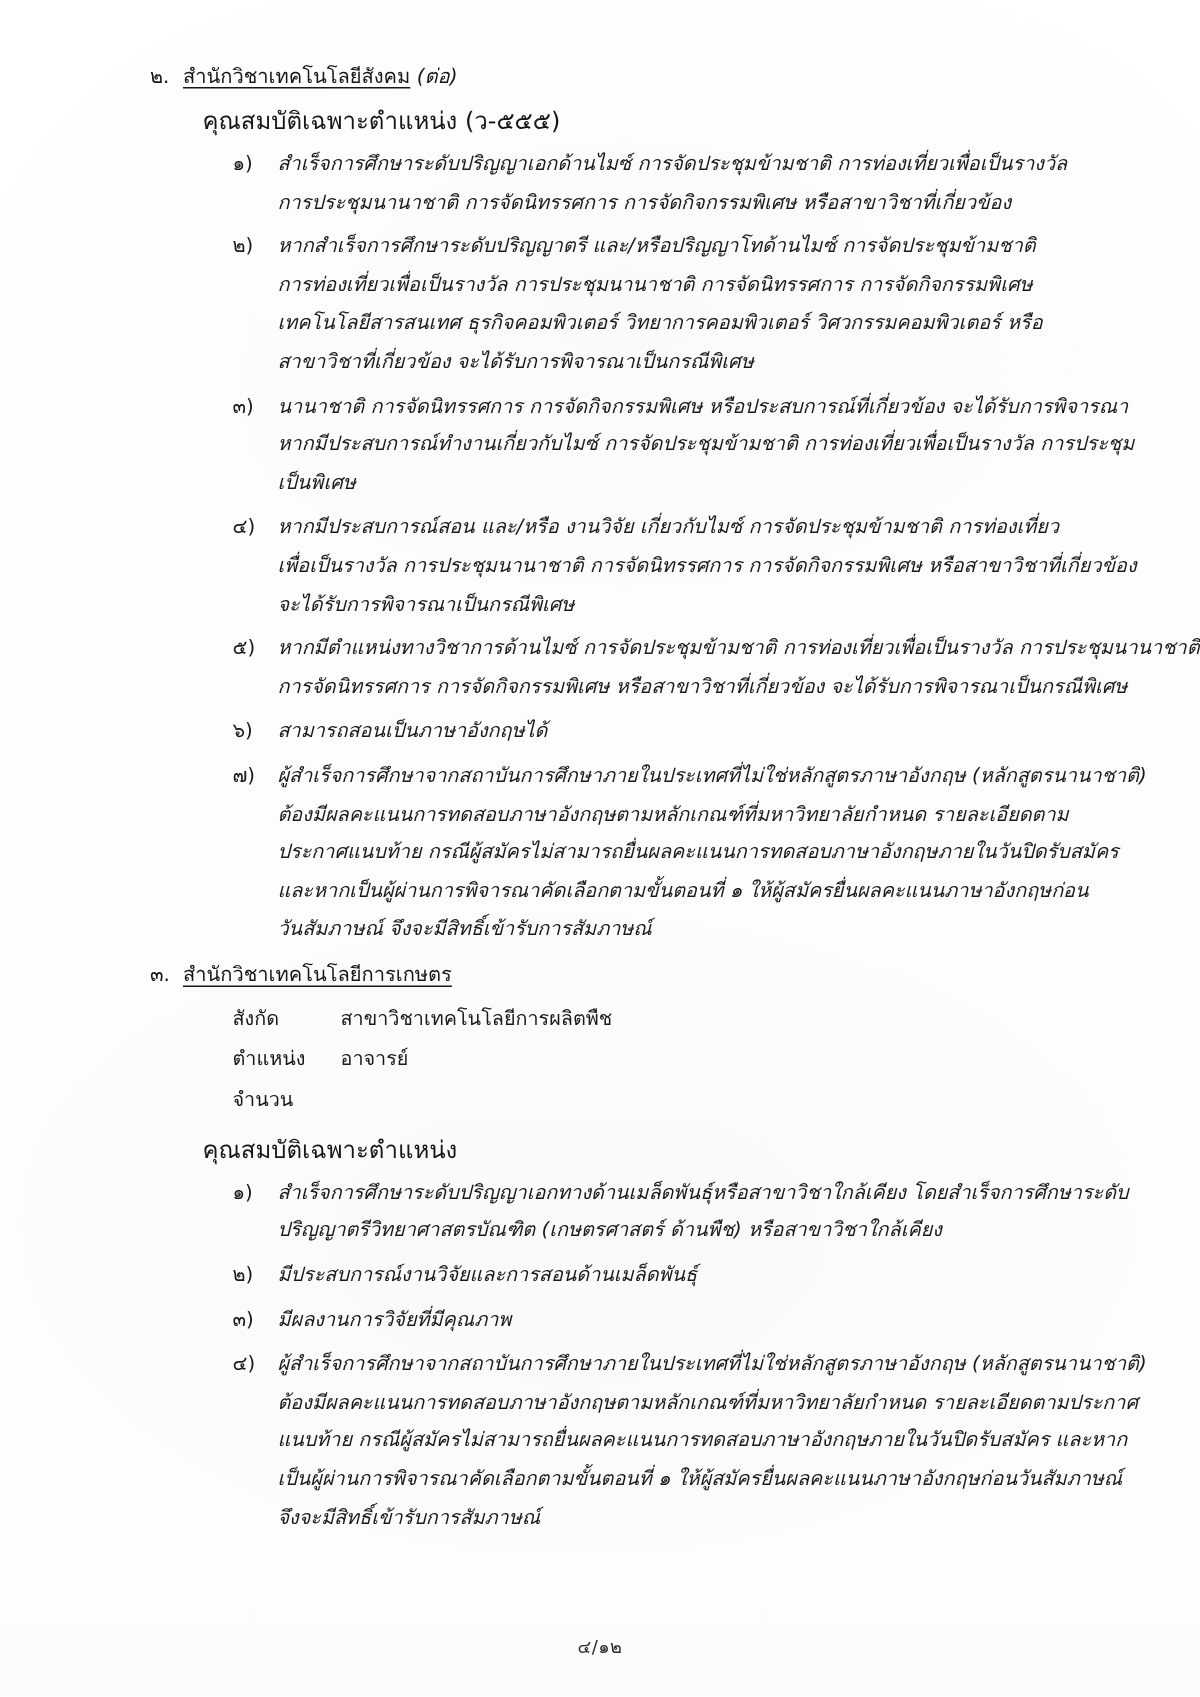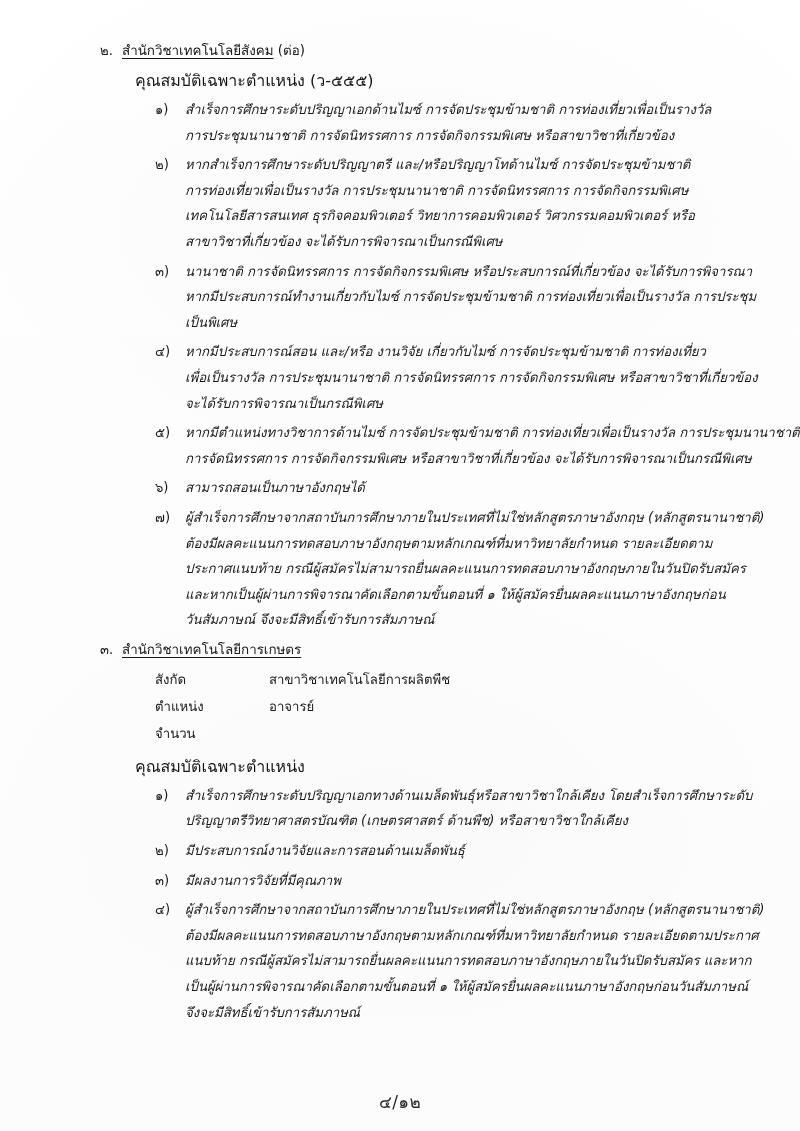--- a/index.html
+++ b/index.html
@@ -47,20 +47,21 @@
     font-size: 13.4px;
     color: #161616;
   }
   .section-title .u {
     text-decoration: underline;
     text-underline-offset: 2.5px;
     text-decoration-thickness: 0.8px;
   }
   .section-title .suffix {
     text-decoration: none;
+    font-style: italic;
   }
 
   .subhead {
     margin-left: 35px;
     font-size: 16px;
     color: #161616;
     margin-top: 7px;
     margin-bottom: 4px;
     line-height: 25px;
   }
@@ -101,40 +102,39 @@
 
   
   .fields {
     margin-left: 55px;
     margin-top: 6px;
   }
   .field-row {
     display: flex;
     align-items: center;
     line-height: 27px;
-    gap: 42px;
   }
   .field-label {
     flex: 0 0 72px;
     width: 72px;
     font-size: 13.2px;
     color: #161616;
   }
   .field-value {
     font-size: 13.2px;
     color: #1a1a1a;
   }
 
   .footer-page {
     position: absolute;
     left: 0;
     right: 0;
     top: 1088px;
     text-align: center;
-    font-size: 17px;
+    font-size: 12px;
     color: #2a2a2a;
     letter-spacing: 0.3px;
   }
 
   .spacer-sm { height: 6px; }
 </style>
 </head>
 <body>
 
 <div class="page">

